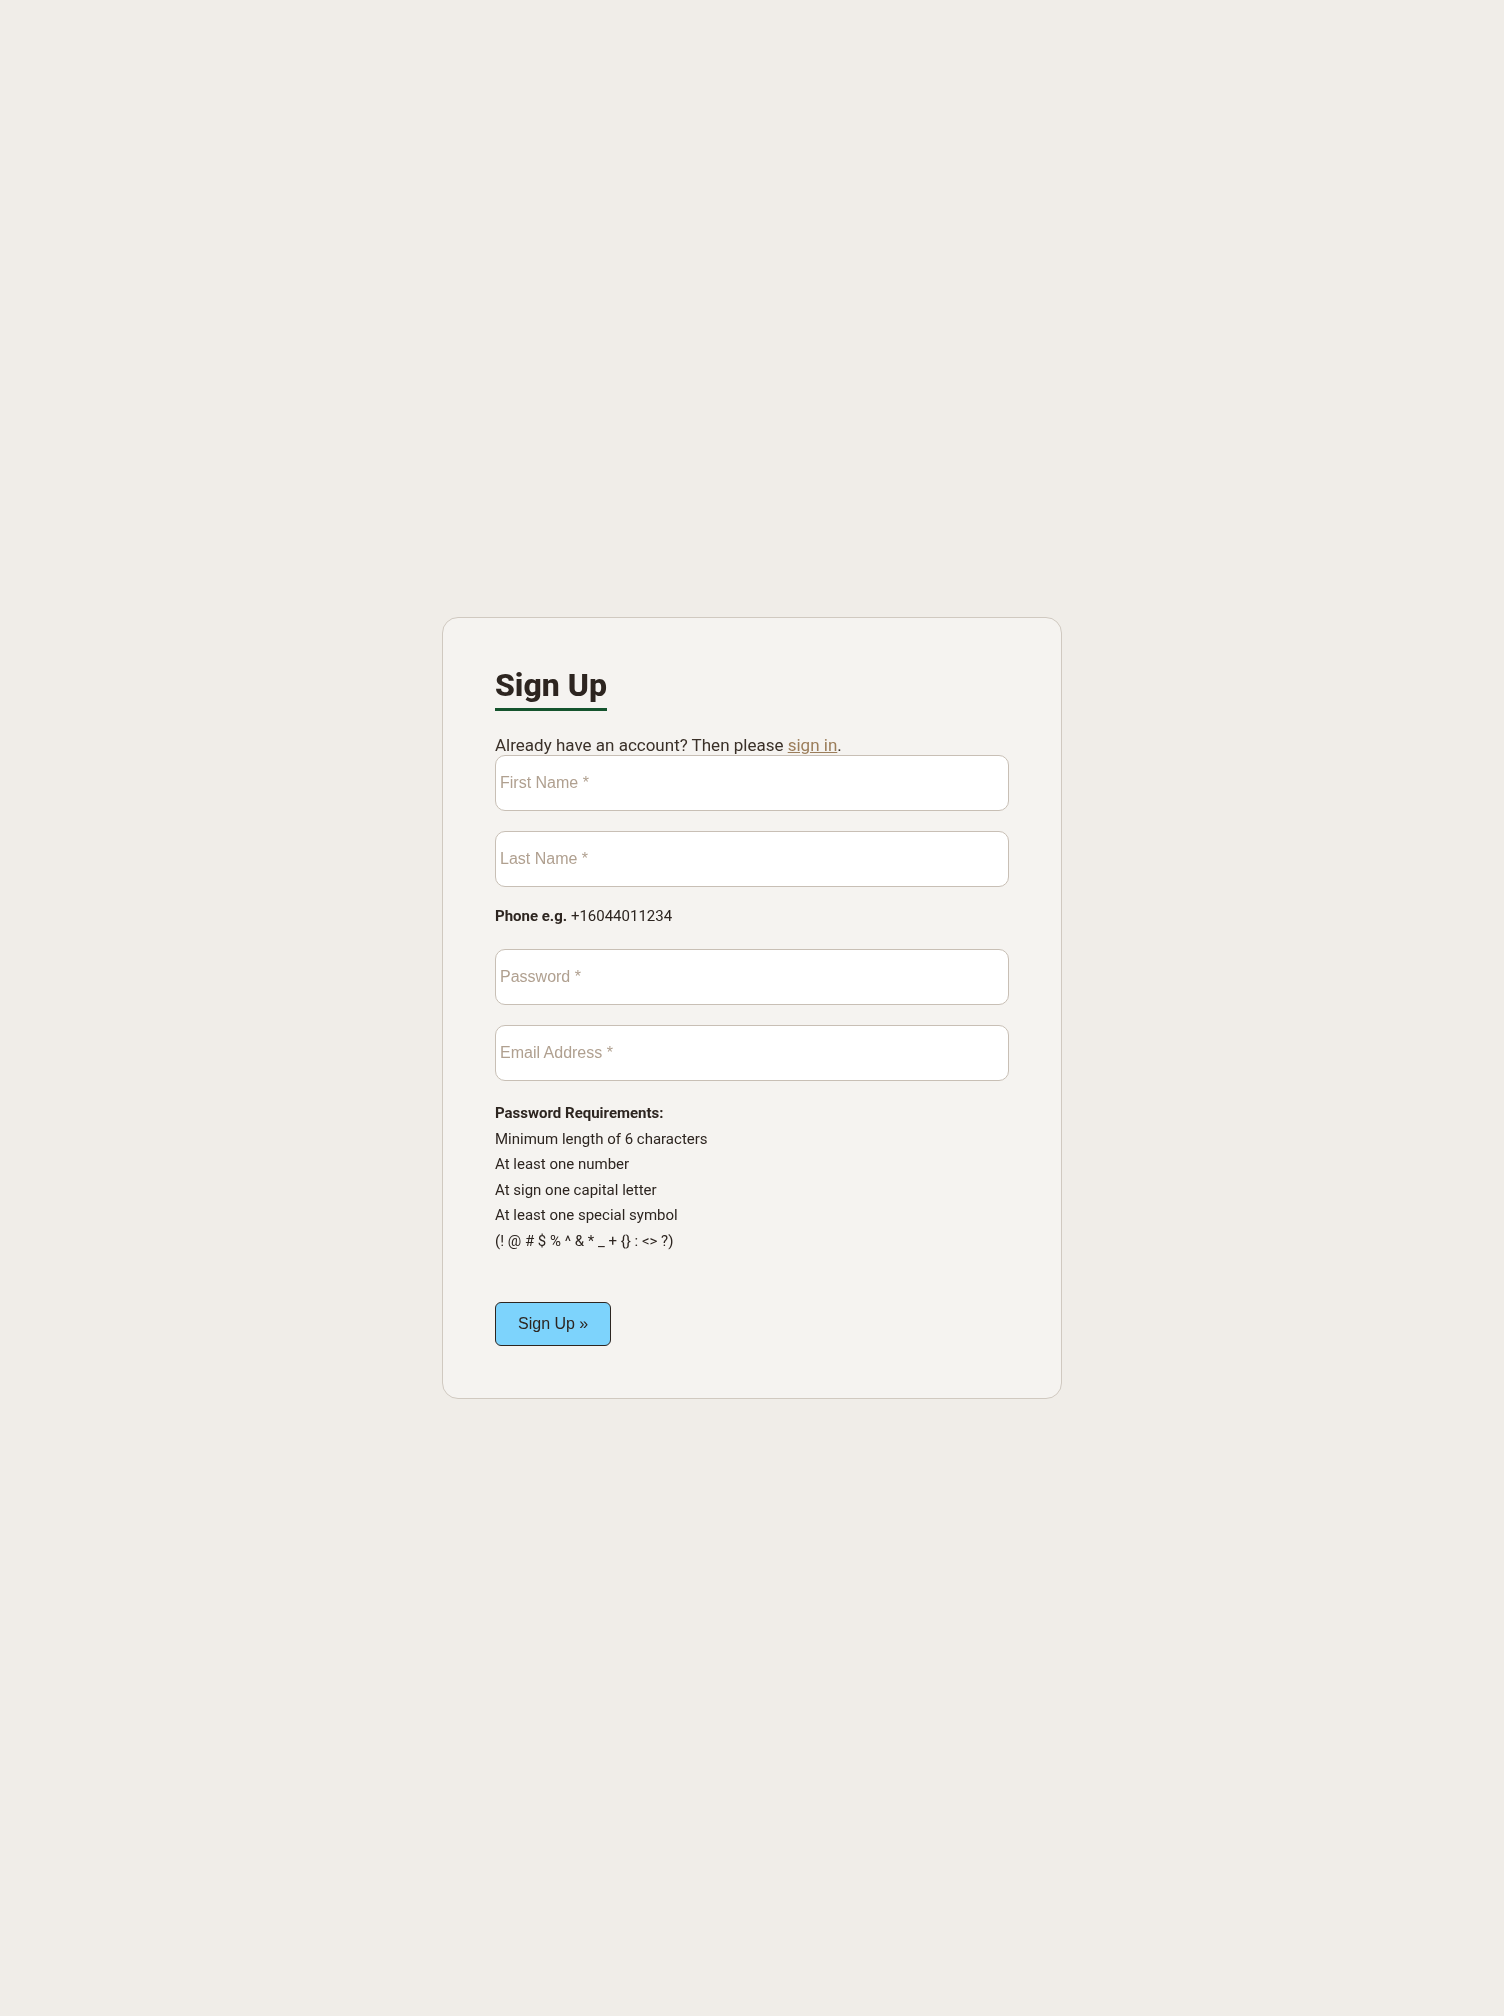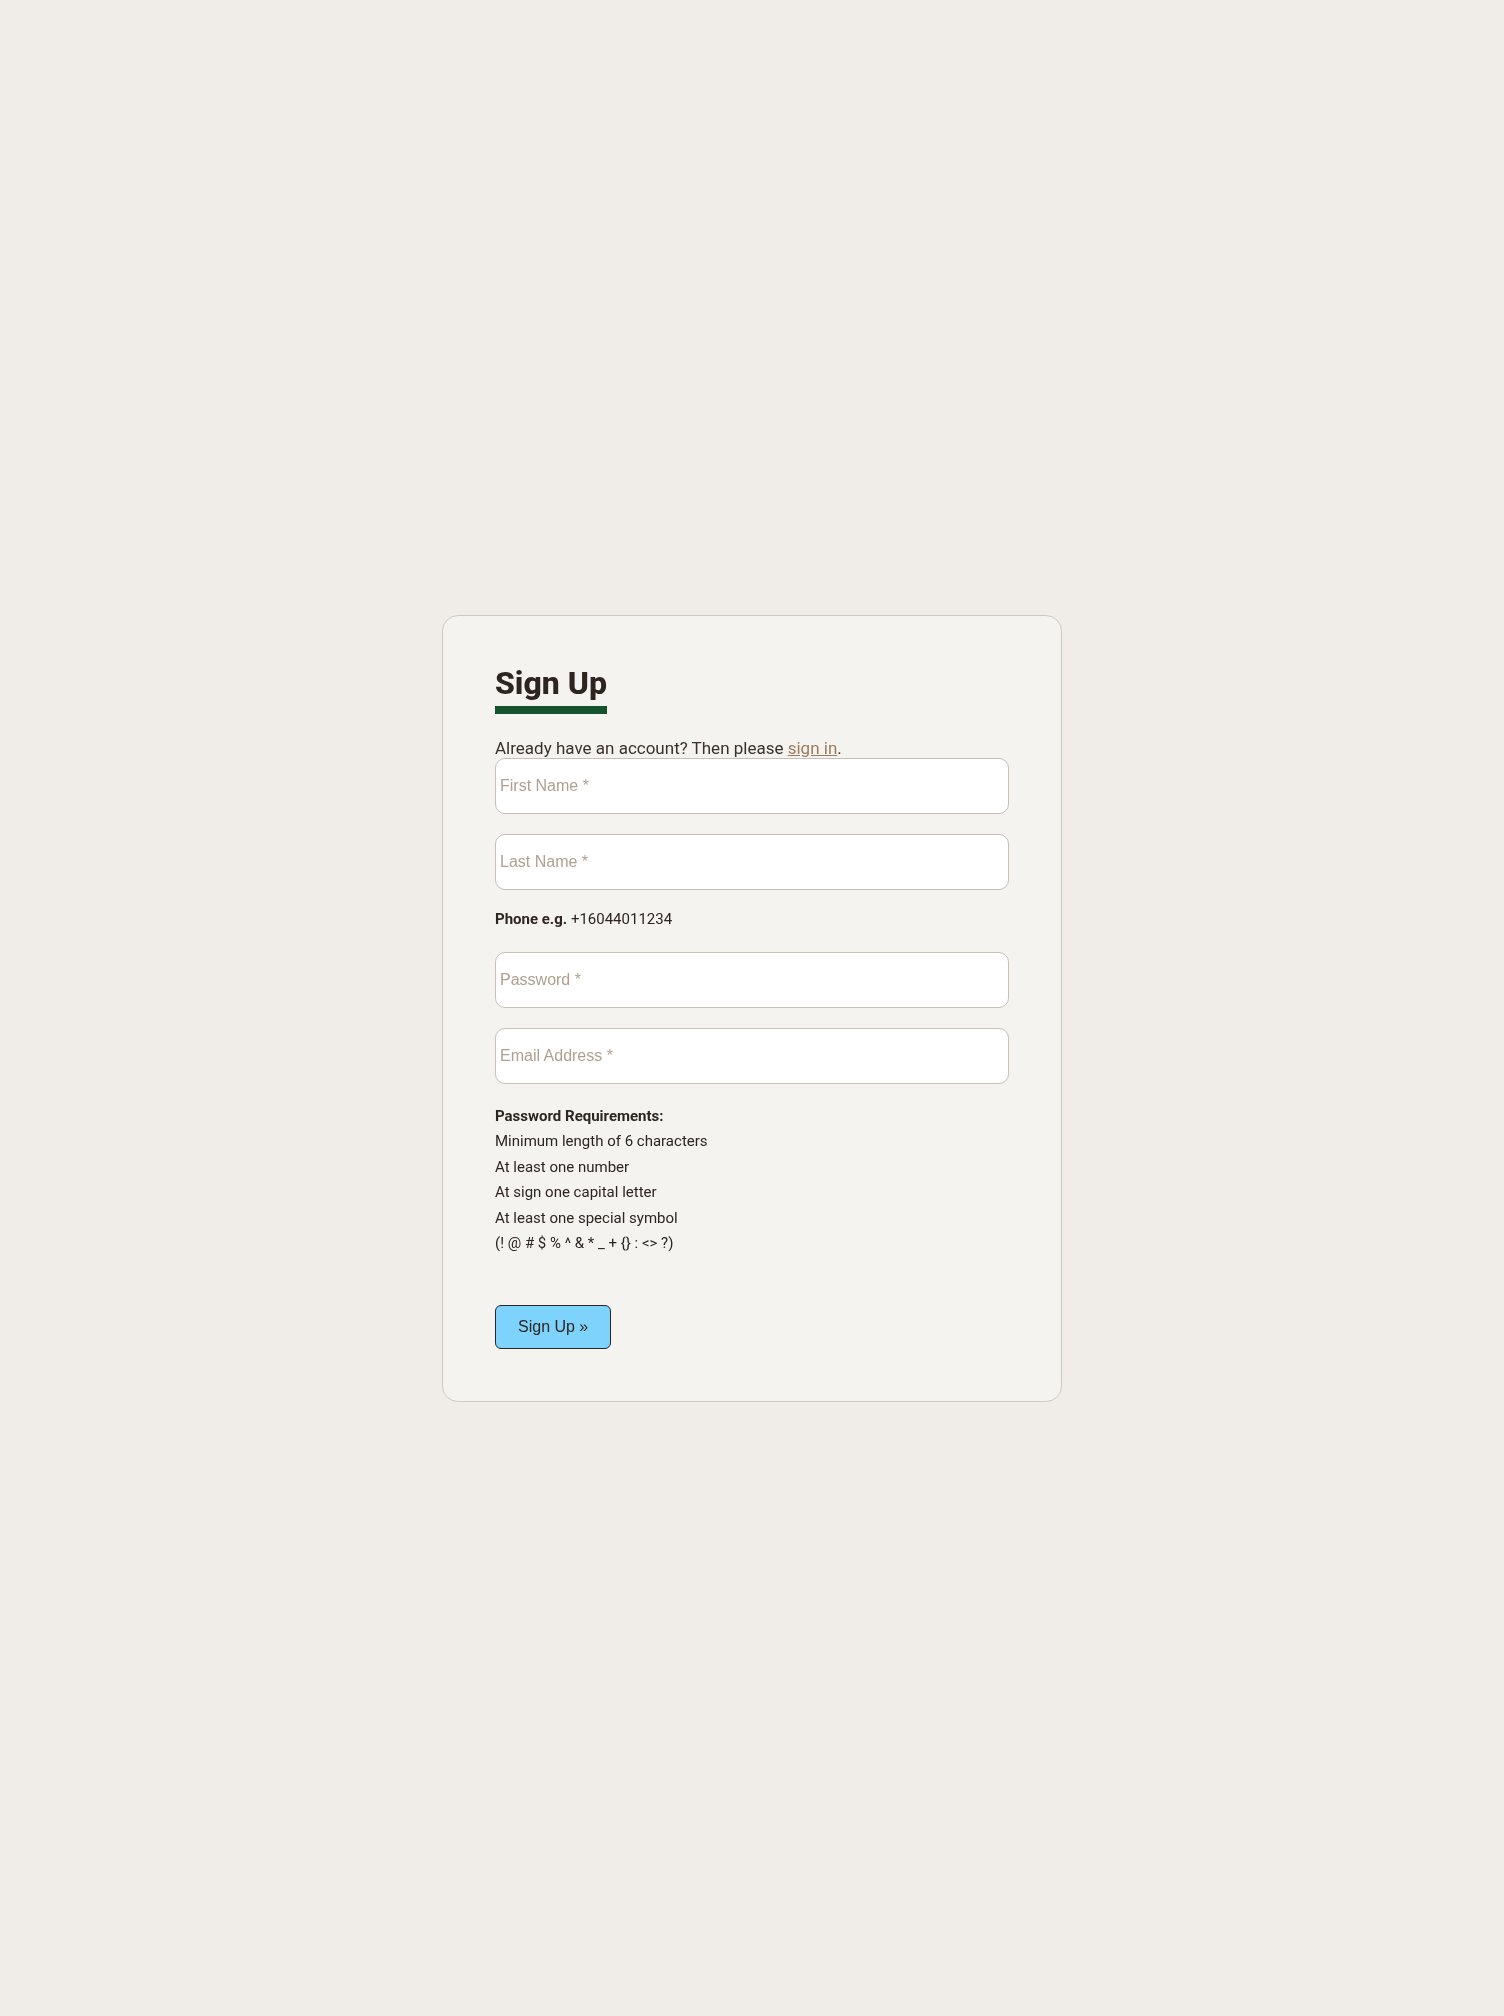--- a/index.html
+++ b/index.html
@@ -23,21 +23,21 @@
       border-radius: 16px;
       padding: 48px 52px 52px 52px;
       width: 620px;
       max-width: 95vw;
     }
 
     .page-title {
       font-size: 32px;
       font-weight: 800;
       color: #2d2520;
-      border-bottom: 8px solid #14532d;
+      border-bottom: 3px solid #14532d;
       display: inline-block;
       padding-bottom: 4px;
       margin-bottom: 24px;
     }
 
     .sign-in-text {
       font-size: 17px;
       color: #3a3028;
     }
 

